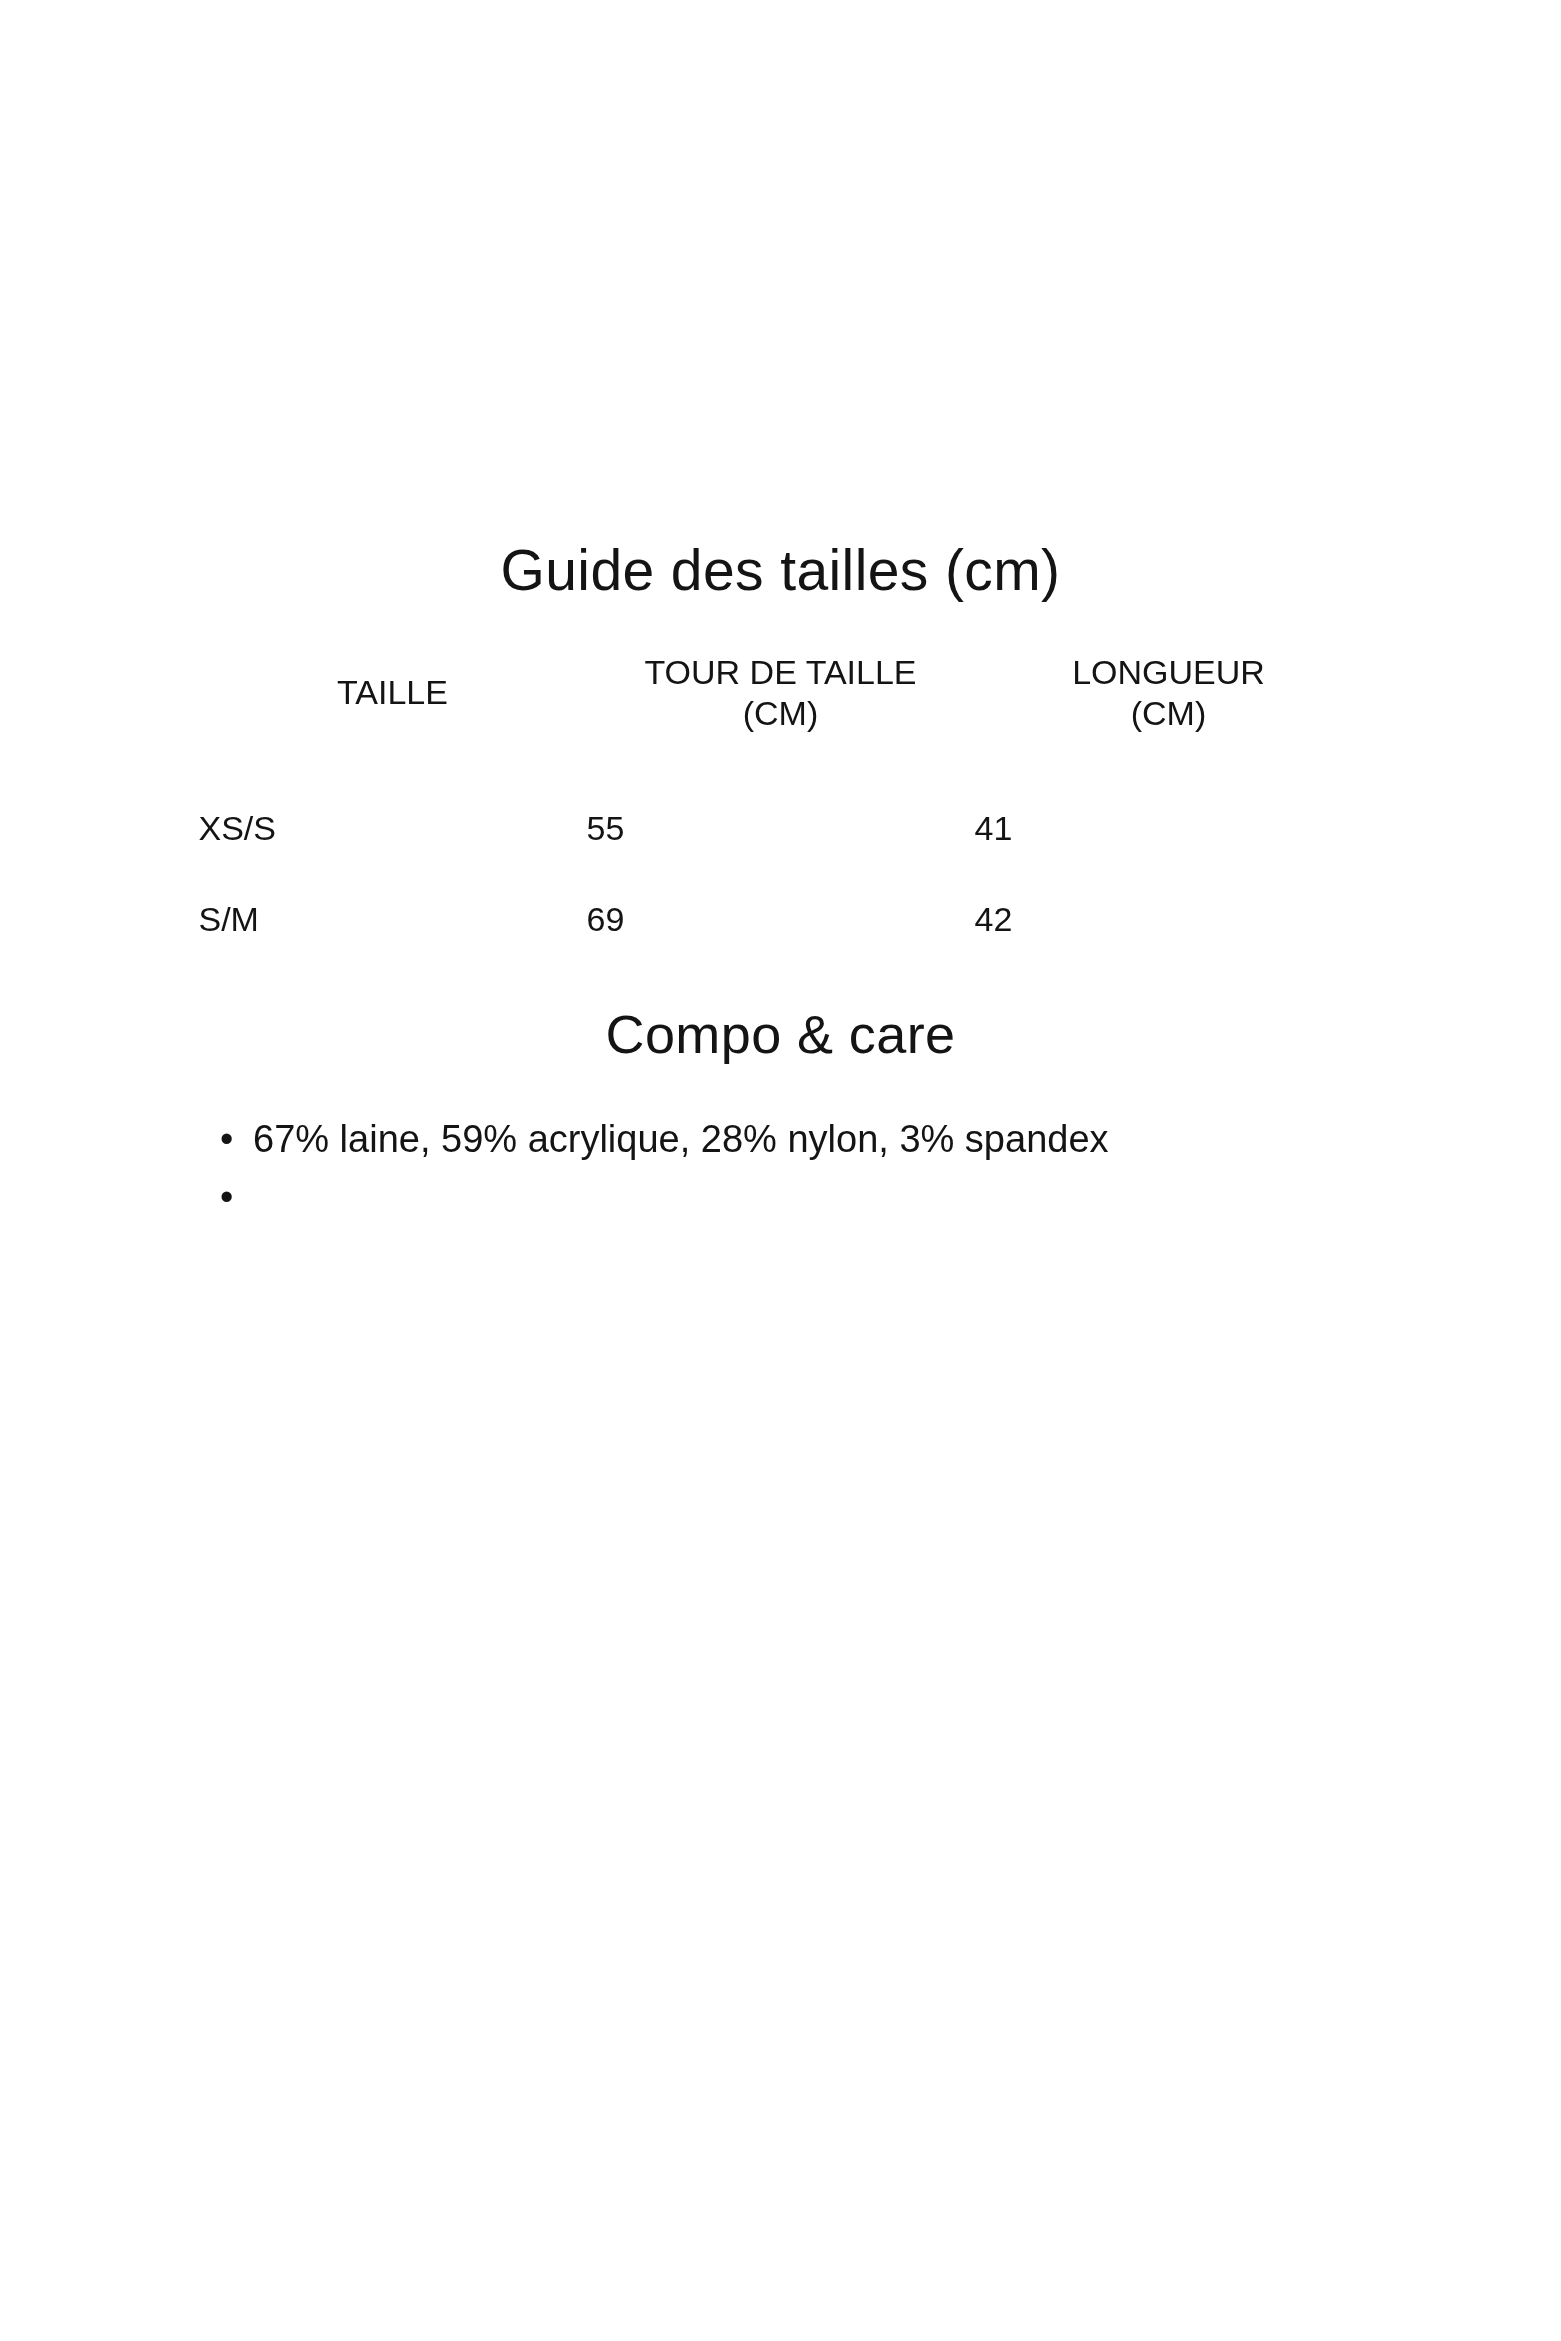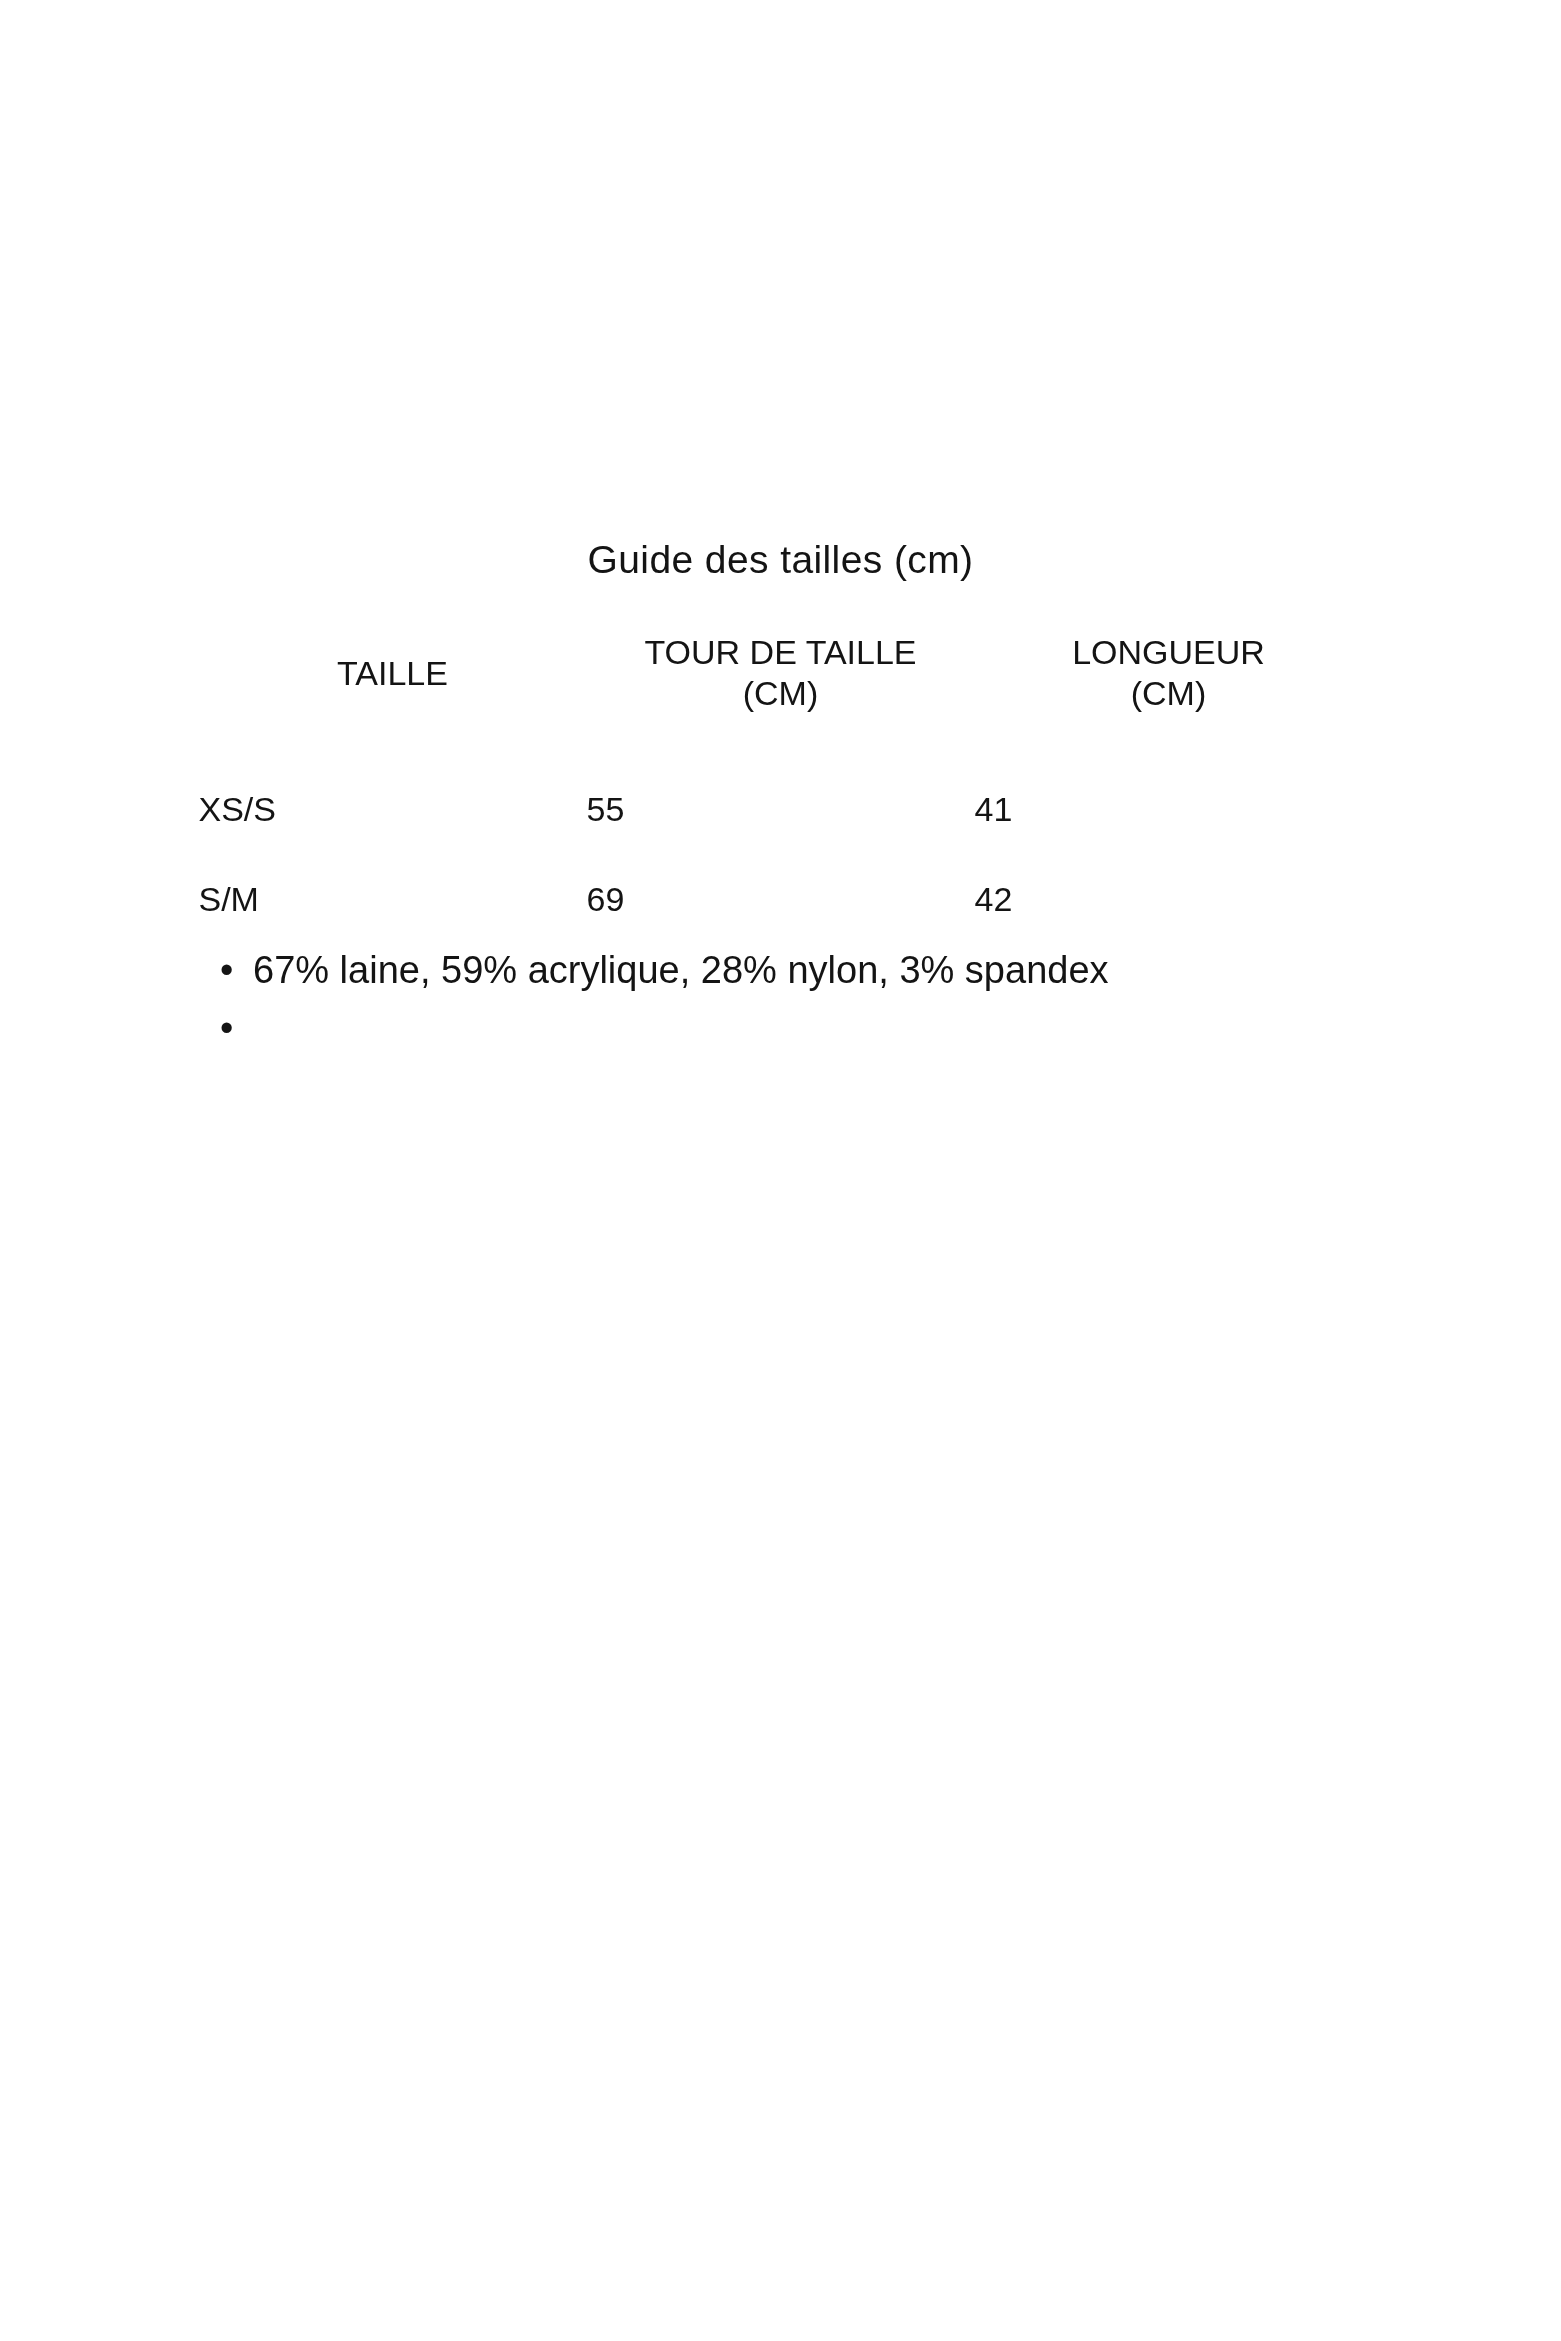--- a/index.html
+++ b/index.html
@@ -25,21 +25,21 @@
 
   .content {
     position: absolute;
     left: 0;
     top: 539px;
     width: 1561px;
   }
 
   .size-guide-title {
     text-align: center;
-    font-size: 39px;
+    font-size: 57px;
     font-weight: 400;
     letter-spacing: 0.4px;
     color: #141414;
     margin: 0 0 50px 0;
     line-height: 1.1;
   }
 
   .size-table {
     width: 1164px;
     margin: 0 auto;
@@ -141,20 +141,21 @@
           <td>41</td>
         </tr>
         <tr>
           <td>S/M</td>
           <td>69</td>
           <td>42</td>
         </tr>
       </tbody>
     </table>
 
+    <h2 class="compo-title">Compo &amp; care</h2>
 
     <ul class="compo-list">
       <li>
         <span class="bullet">•</span>
         <span>67% laine, 59% acrylique, 28% nylon, 3% spandex</span>
       </li>
       <li>
         <span class="bullet">•</span>
       </li>
     </ul>

